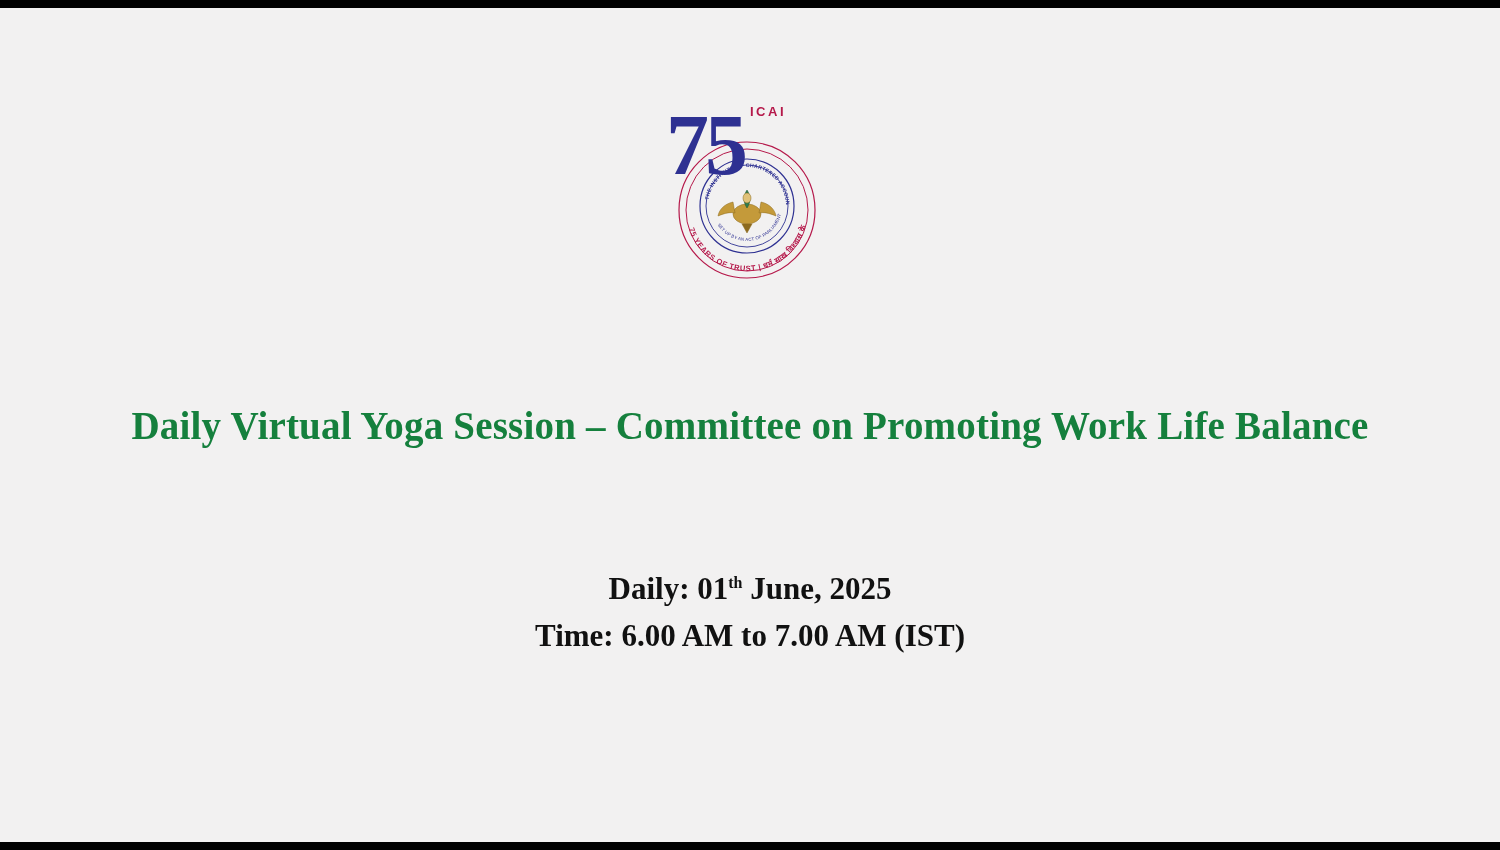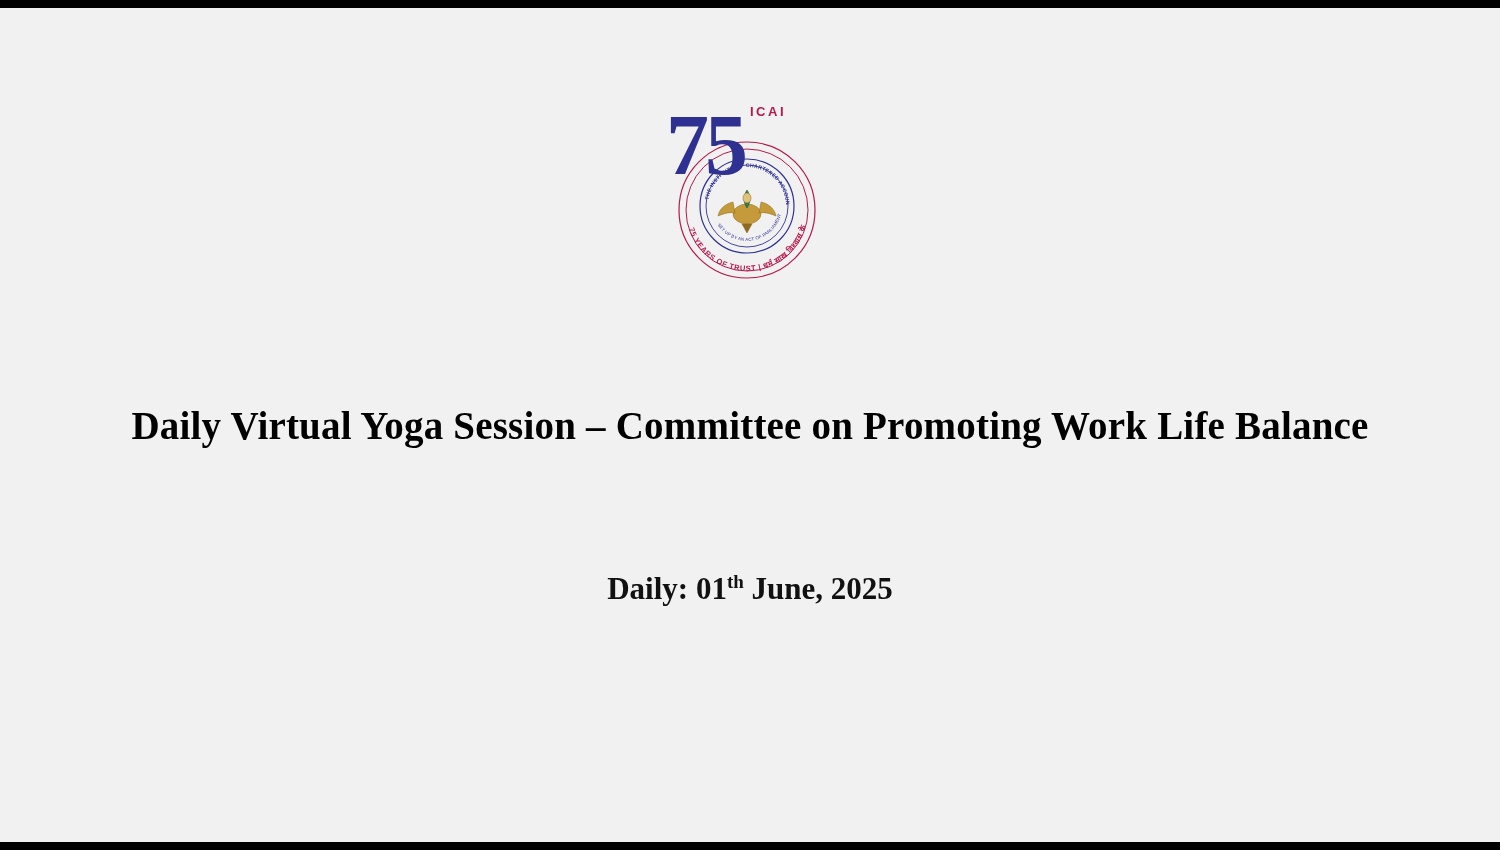--- a/index.html
+++ b/index.html
@@ -32,38 +32,38 @@
   }
   .logo-svg {
     display: block;
     width: 200px;
     height: 205px;
   }
   .title {
     margin-top: 108px;
     font-size: 39px;
     font-weight: bold;
-    color: #000000;
+    color: #15803d;
     letter-spacing: 0.2px;
     text-align: center;
     white-space: nowrap;
   }
   .details {
     margin-top: 118px;
     text-align: center;
     color: #111111;
   }
   .detail-line {
     font-size: 31px;
     font-weight: bold;
     line-height: 1.5;
     white-space: nowrap;
   }
   .sup {
-    font-size: 19px;
+    font-size: 16px;
     vertical-align: super;
     font-weight: bold;
   }
 </style>
 </head>
 <body>
 
 <div class="slide">
 
   <div class="logo-wrap">
@@ -107,15 +107,16 @@
     </svg>
   </div>
 
   <div class="title">Daily Virtual Yoga Session – Committee on Promoting Work Life Balance</div>
 
   <div class="details">
     <div class="detail-line">
       <span>Daily:</span>
       <span>01</span><span class="sup">th</span><span> June, 2025</span>
     </div>
+    <div class="detail-line">Time: 6.00 AM to 7.00 AM (IST)</div>
   </div>
 
 </div>
 
 </body></html>

